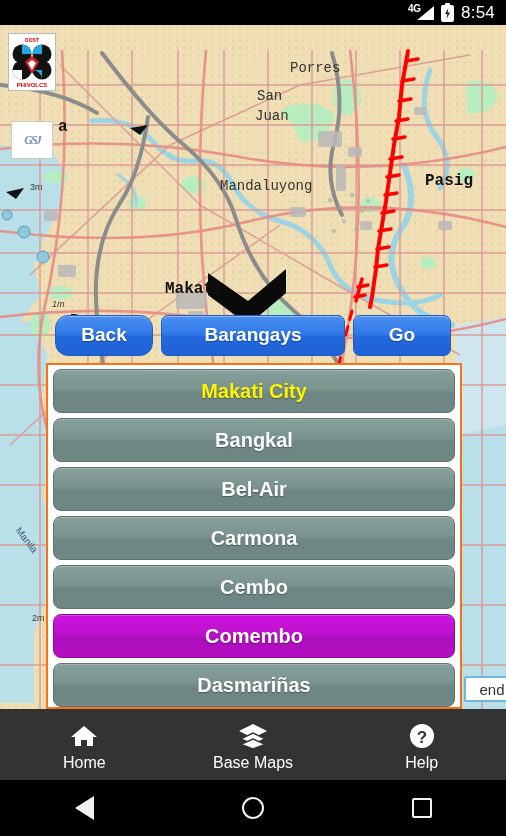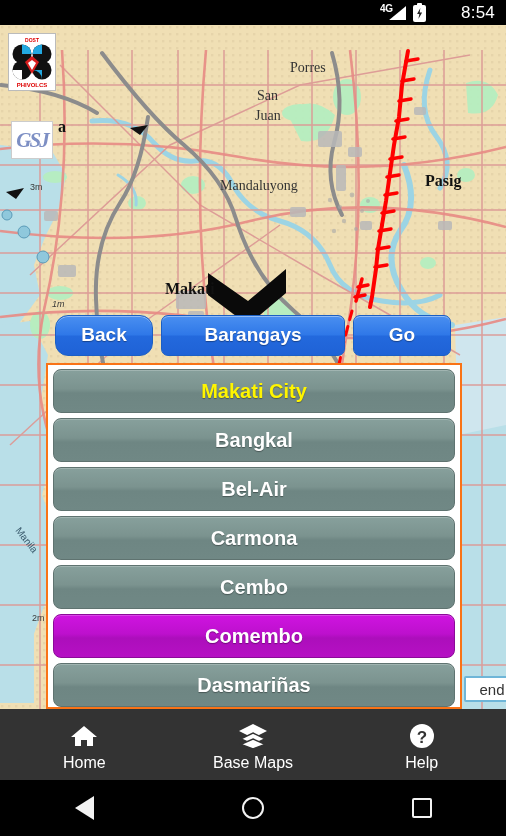--- a/index.html
+++ b/index.html
@@ -37,30 +37,30 @@
   }
   .sb-batt .cap{
     position:absolute; left:4px; top:0px; width:5px; height:3px;
     background:#fff; border-radius:1px 1px 0 0;
   }
   .sb-batt .bolt{
     position:absolute; left:3.5px; top:5px; width:6px; height:11px;
     background:#222;
     clip-path:polygon(62% 0, 8% 55%, 45% 55%, 30% 100%, 92% 42%, 52% 42%);
   }
-  .sb-time{ color:#fff; font-size:17px; font-weight:400; letter-spacing:.2px;margin-left:28px; }
+  .sb-time{ color:#fff; font-size:17px; font-weight:400; letter-spacing:.2px; }
 
   
   .map{
     position:absolute; left:0; top:25px; width:506px; height:684px;
     background:#f0dfb4; overflow:hidden; z-index:5;
   }
   .map svg{ position:absolute; left:0; top:0; }
   .maplabel{
-    position:absolute; font-family:Liberation Serif, serif;
+    position:absolute; font-family:Liberation Mono, monospace;
     color:#111; white-space:nowrap; pointer-events:none;
   }
   .maplabel.city{ font-size:16px; font-weight:bold; }
   .maplabel.town{ font-size:14px; font-weight:normal; color:#333; }
   .maplabel.small{ font-size:9px; color:#3a3a3a; font-family:"Liberation Sans",sans-serif;}
   .maplabel.water{
     font-size:10px; color:#3b5c6e; font-family:"Liberation Sans",sans-serif;
     transform:rotate(52deg); transform-origin:left top;
   }
 
@@ -69,21 +69,21 @@
     position:absolute; left:8px; top:8px; width:48px; height:58px;
     background:#fff; border:1px solid #bbb; z-index:20;
   }
   .logo-gsj{
     position:absolute; left:11px; top:96px; width:42px; height:38px;
     background:#fff; border:1px solid #ccc; z-index:20;
     display:flex; align-items:center; justify-content:center;
   }
   .gsj-text{
     font-family:"Liberation Serif", serif; font-style:italic; font-weight:bold;
-    font-size:21px; color:#7d8fc4; letter-spacing:-2px;
+    font-size:12px; color:#7d8fc4; letter-spacing:-2px;
   }
 
   
   .legend-btn{
     position:absolute; right:-14px; top:651px; width:56px; height:26px;
     background:#fff; border:2px solid #6fb6d8; border-radius:2px;
     display:flex; align-items:center; justify-content:center;
     font-size:15px; color:#333; z-index:14;
   }
 

